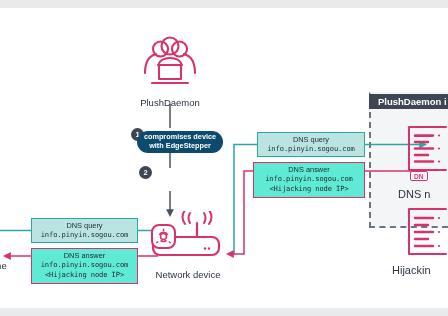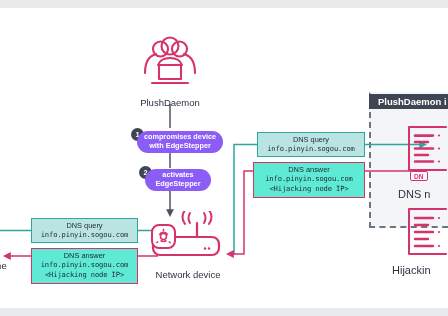--- a/index.html
+++ b/index.html
@@ -68,21 +68,21 @@
   .actor-label {
     margin-top: 2px;
     font-size: 9.5px;
     color: #2b3340;
     white-space: nowrap;
   }
 
   
   .pill {
     position: absolute;
-    background: #8b5cf6;
+    background: #0c4a6e;
     color: #ffffff;
     border-radius: 11px;
     font-size: 7.3px;
     font-weight: bold;
     line-height: 1.22;
     text-align: center;
     display: flex;
     align-items: center;
     justify-content: center;
     padding: 2px 6px;
@@ -236,22 +236,20 @@
         </g>
       </svg>
       <div class="actor-label">PlushDaemon</div>
     </div>
 
     <div class="step-num" id="step-num-1">1</div>
     <div class="pill" id="pill-1">compromises device
 with EdgeStepper</div>
 
     <div class="step-num" id="step-num-2">2</div>
-    <div class="pill" id="pill-2">activates
-EdgeStepper</div>
 
     <div class="msgbox query" id="box-q-left">
       <div class="title">DNS query</div>
       <div class="mono">info.pinyin.sogou.com</div>
     </div>
 
     <div class="msgbox answer" id="box-a-left">
       <div class="title">DNS answer</div>
       <div class="mono">info.pinyin.sogou.com</div>
       <div class="mono">&lt;Hijacking node IP&gt;</div>

